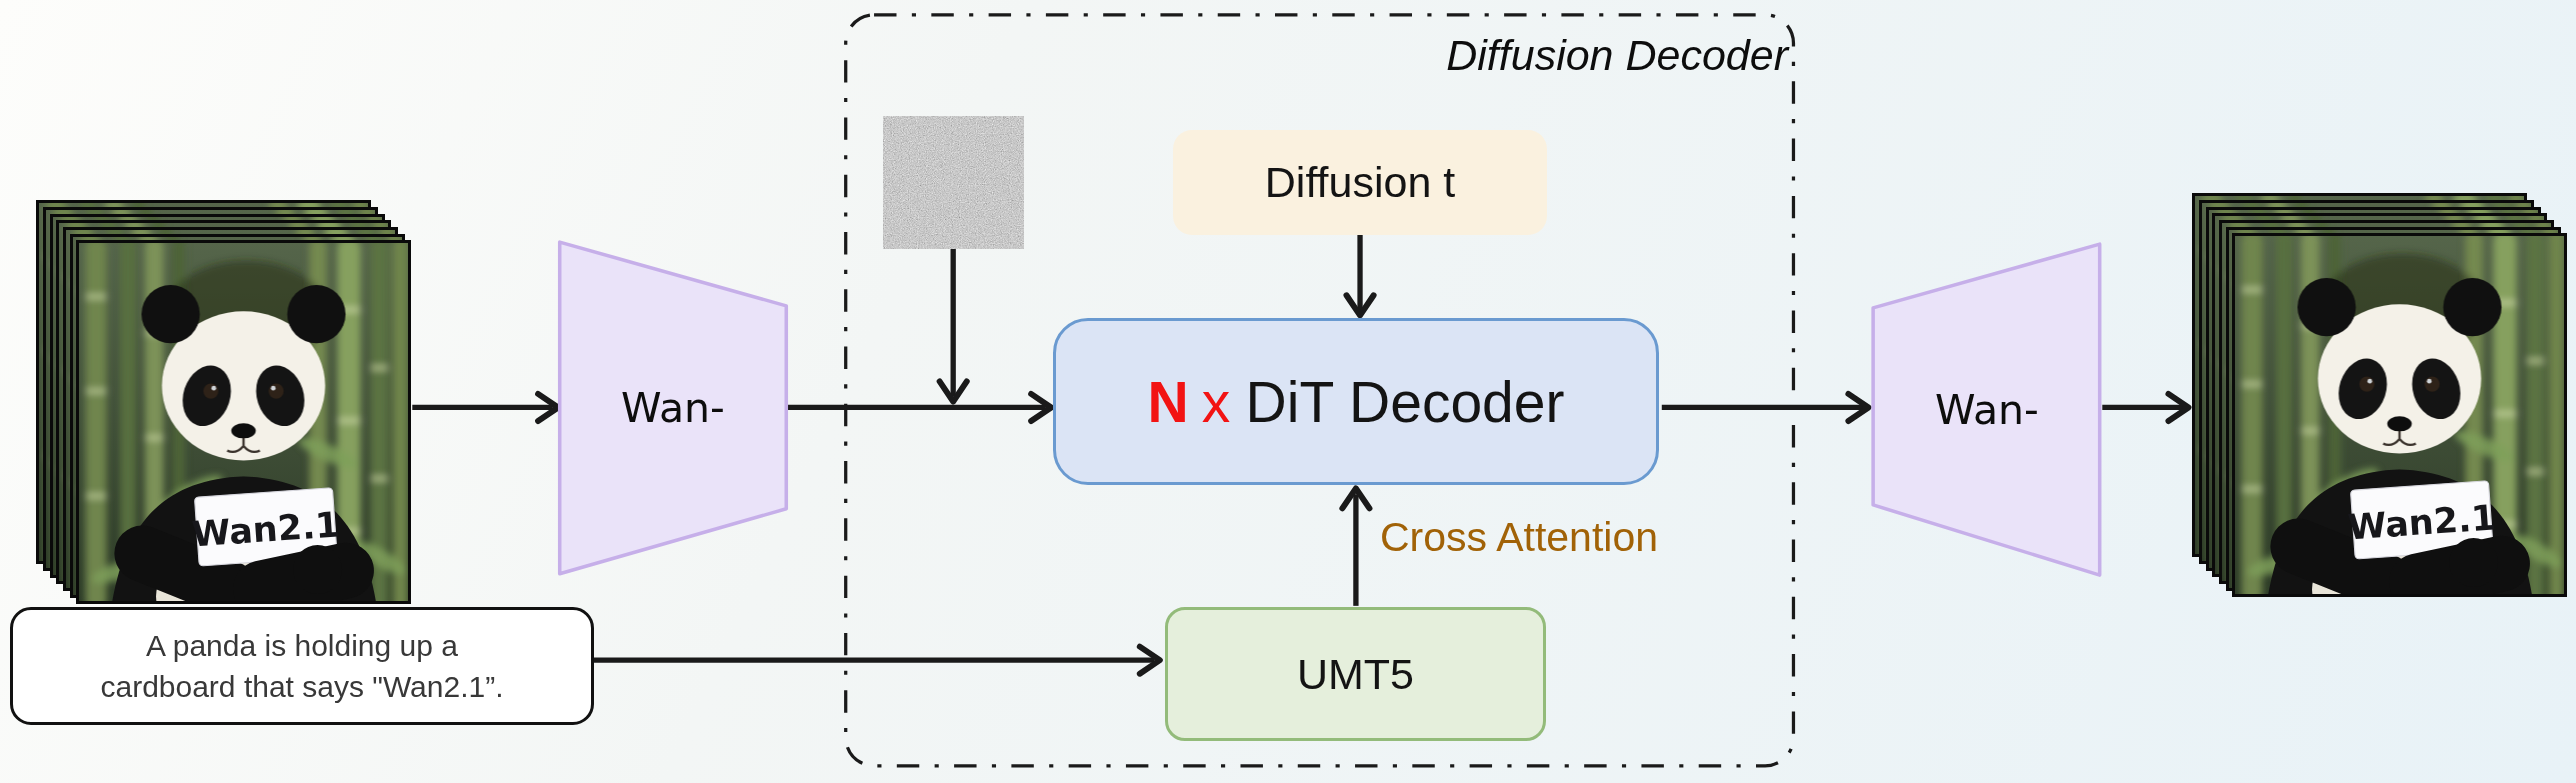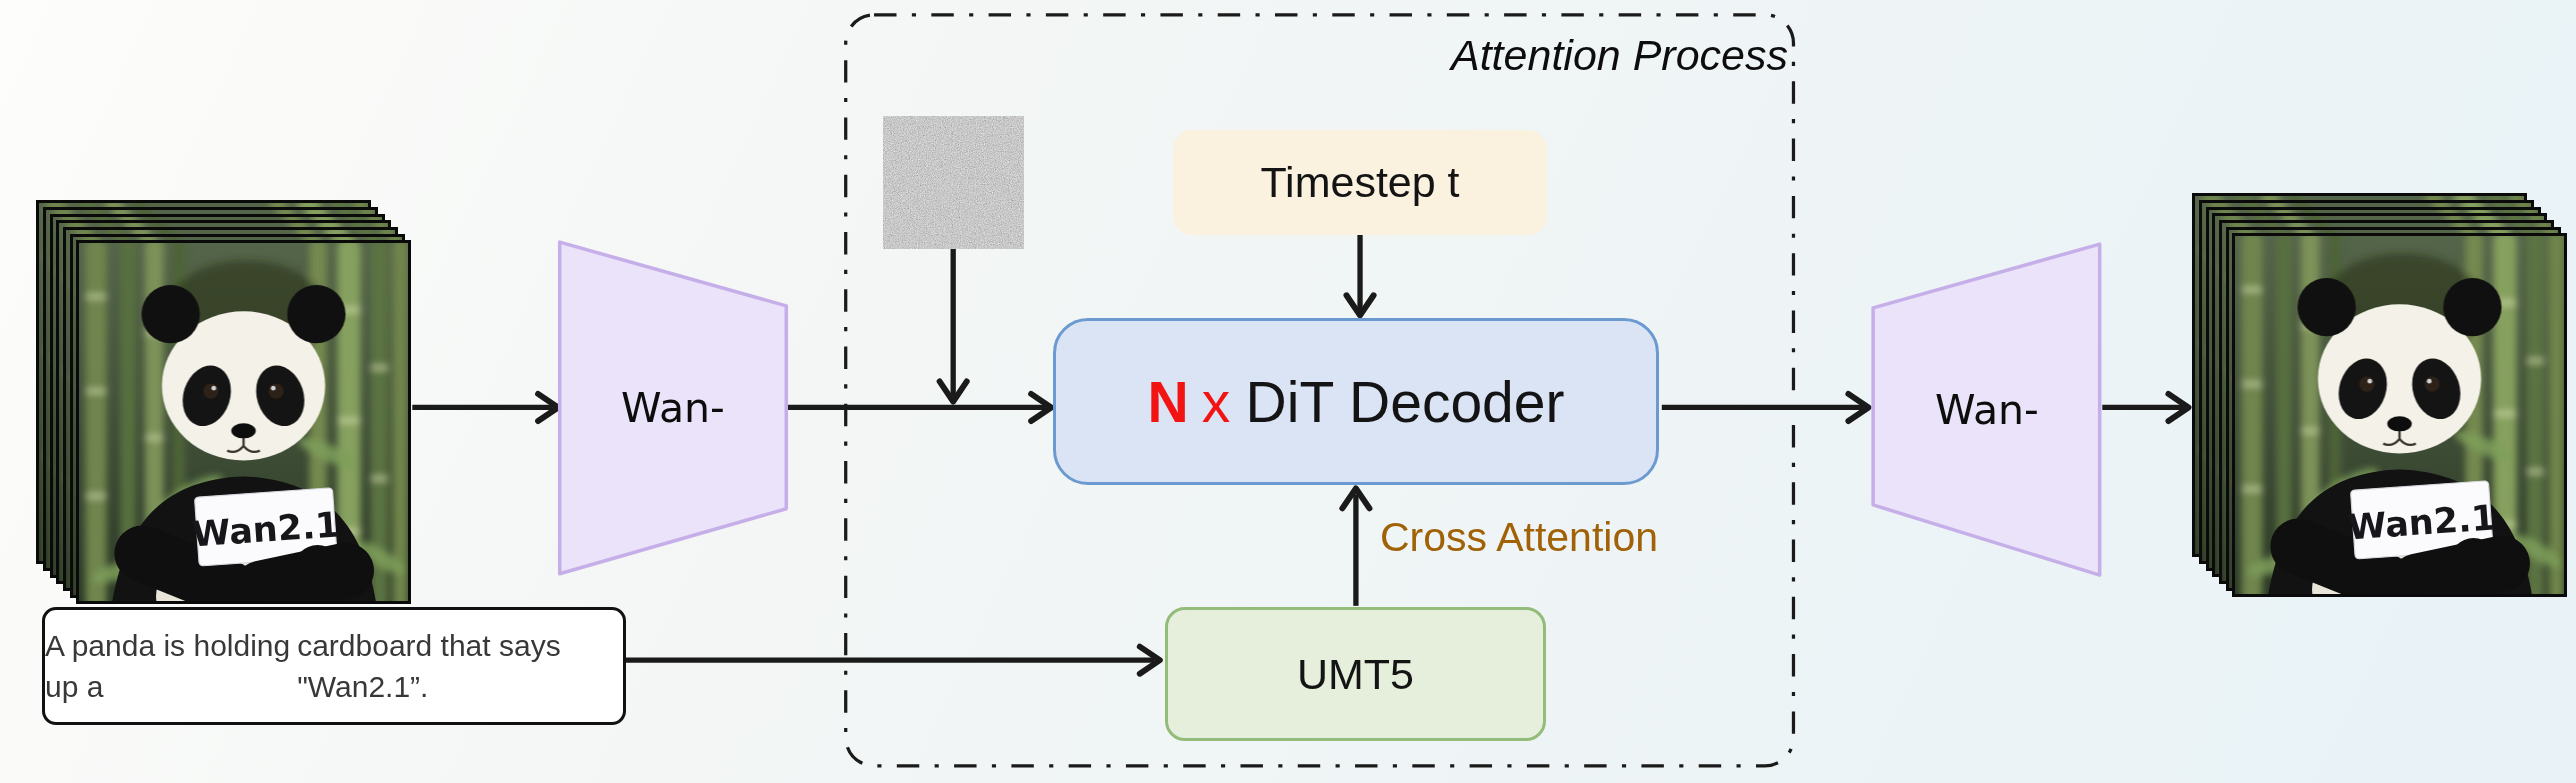--- a/index.html
+++ b/index.html
@@ -30,23 +30,23 @@
   #timestep-box{left:1173px;top:130px;width:374px;height:105px;background:var(--timestep-fill);
         border-radius:19px;font-size:43px;color:#141414;}
   #dit-box{left:1053px;top:318px;width:606px;height:167px;background:var(--dit-fill);
         border:3px solid var(--dit-border);border-radius:35px;font-size:57px;color:#141414;}
   #dit-box .n{color:var(--dit-n-red);font-weight:bold;margin-right:13px;}
   #dit-box .x{color:var(--dit-n-red);margin-right:15.4px;}
   #umt5-box{left:1165px;top:607px;width:381px;height:134px;background:var(--umt5-fill);
         border:3px solid var(--umt5-border);border-radius:20px;font-size:43px;color:#141414;}
   #cross-attn{left:1380px;top:514px;font-size:41px;color:#a16207;white-space:nowrap;}
   #prompt-box{left:10px;top:607px;width:578px;height:112px;background:#fff;
-        border:3.5px solid var(--prompt-border);border-radius:14px;
-        display:flex;align-items:center;justify-content:center;
-        font-size:30px;line-height:1.38;color:var(--prompt-text);margin-left:32px;}
+        border:3.5px solid var(--prompt-border);border-radius:21px;
+        display:flex;flex-direction:column;align-items:center;justify-content:center;
+        font-size:30px;line-height:1.38;color:var(--prompt-text);}
   
   .trap-label{display:flex;flex-direction:row;align-items:center;justify-content:center;
         text-align:center;font-family:"DejaVu Sans","Liberation Sans",sans-serif;
         font-size:41px;line-height:1.3;color:#0d0d0d;}
   #encoder-label{left:555px;top:237px;width:236px;height:343px;}
   #decoder-label{left:1869px;top:239px;width:236px;height:343px;}
   
   #noise{left:883px;top:116px;width:141px;height:133px;}
   
   .stack{width:413px;height:413px;}
@@ -131,21 +131,21 @@
       <rect x="258" y="556" width="245" height="96" rx="48" fill="#0f0f0f" transform="rotate(-12 258 556)"></rect>
       <circle cx="412" cy="560" r="42" fill="#0f0f0f"></circle>
     </symbol>
   </defs>
 </svg>
 
 <svg id="dashed-rect" class="abs" viewBox="0 0 4362 1326" width="2576" height="783">
   <rect x="1432" y="25" width="1605" height="1272" rx="48" fill="none" stroke="var(--dash)" stroke-width="5.5" stroke-dasharray="38 26 7 26"></rect>
 </svg>
 
-<div class="abs diffusion-title">Attention Process</div>
+<div class="abs diffusion-title">Diffusion Decoder</div>
 
 <svg id="arrows" class="abs" viewBox="0 0 4362 1326" width="2576" height="783">
   <g>
     <path class="shaft" d="M698,690 H936"></path>
       <path class="head" d="M911,667 L945,690 L911,713"></path>
   </g>
   <g>
     <path class="shaft" d="M1334,690 H1771"></path>
       <path class="head" d="M1746,667 L1780,690 L1746,713"></path>
   </g>
@@ -263,21 +263,21 @@
 </div>
 
 <svg class="abs" style="left:1869px;top:239px" width="236" height="343" viewBox="0 0 400 580">
   <polygon points="7,116 391,8 391,569 7,450" fill="var(--codec-fill)" stroke="var(--codec-border)" stroke-width="6" stroke-linejoin="round"></polygon>
 </svg>
 <div id="decoder-label" class="abs trap-label">
   <span>Wan-</span>
 </div>
 
 <div id="timestep-box" class="abs node">
-  <span>Timestep t</span>
+  <span>Diffusion t</span>
 </div>
 
 <div id="dit-box" class="abs node">
   <span class="n">N</span>
   <span class="x">x</span>
   <span>DiT Decoder</span>
 </div>
 
 <div id="cross-attn" class="abs">Cross Attention</div>
 

